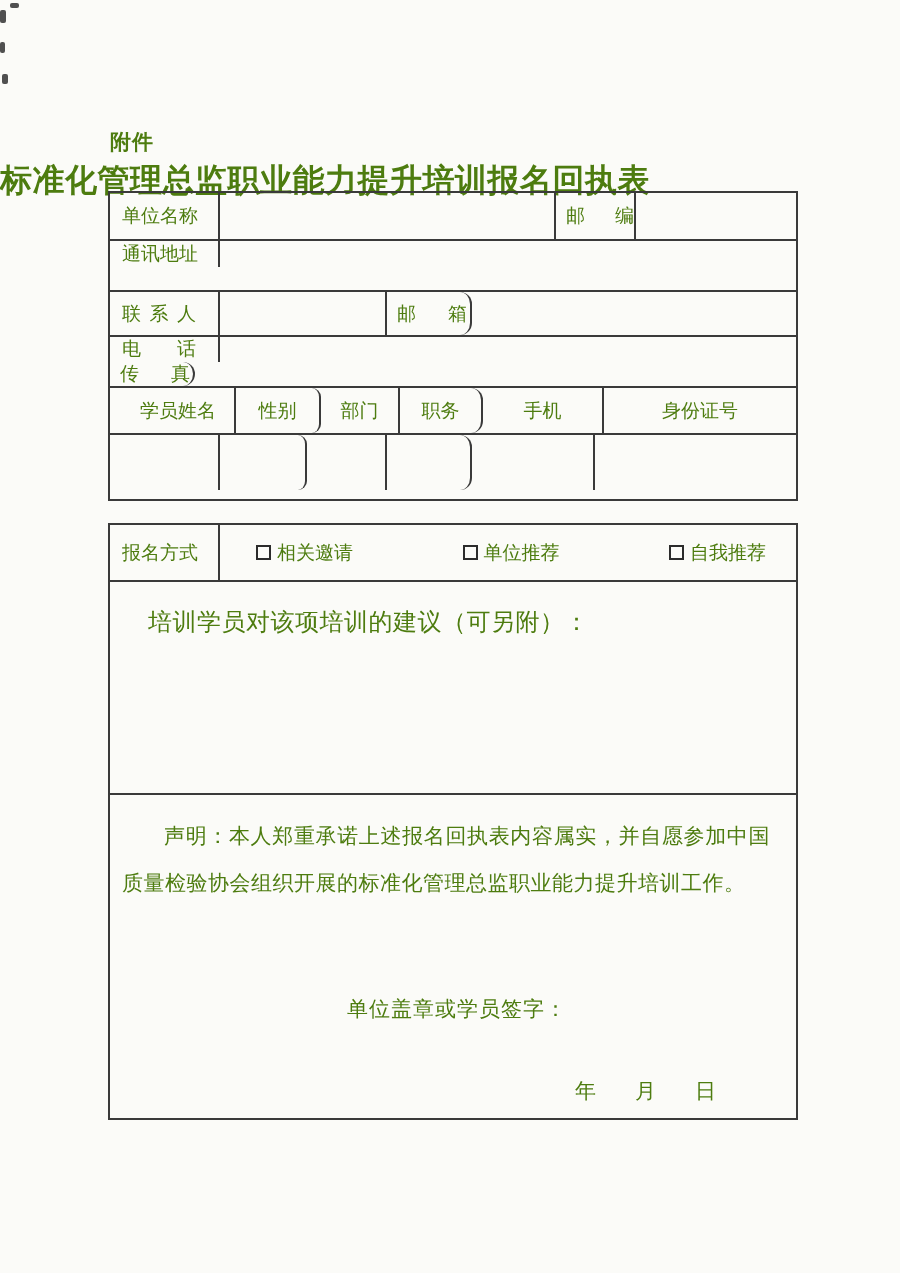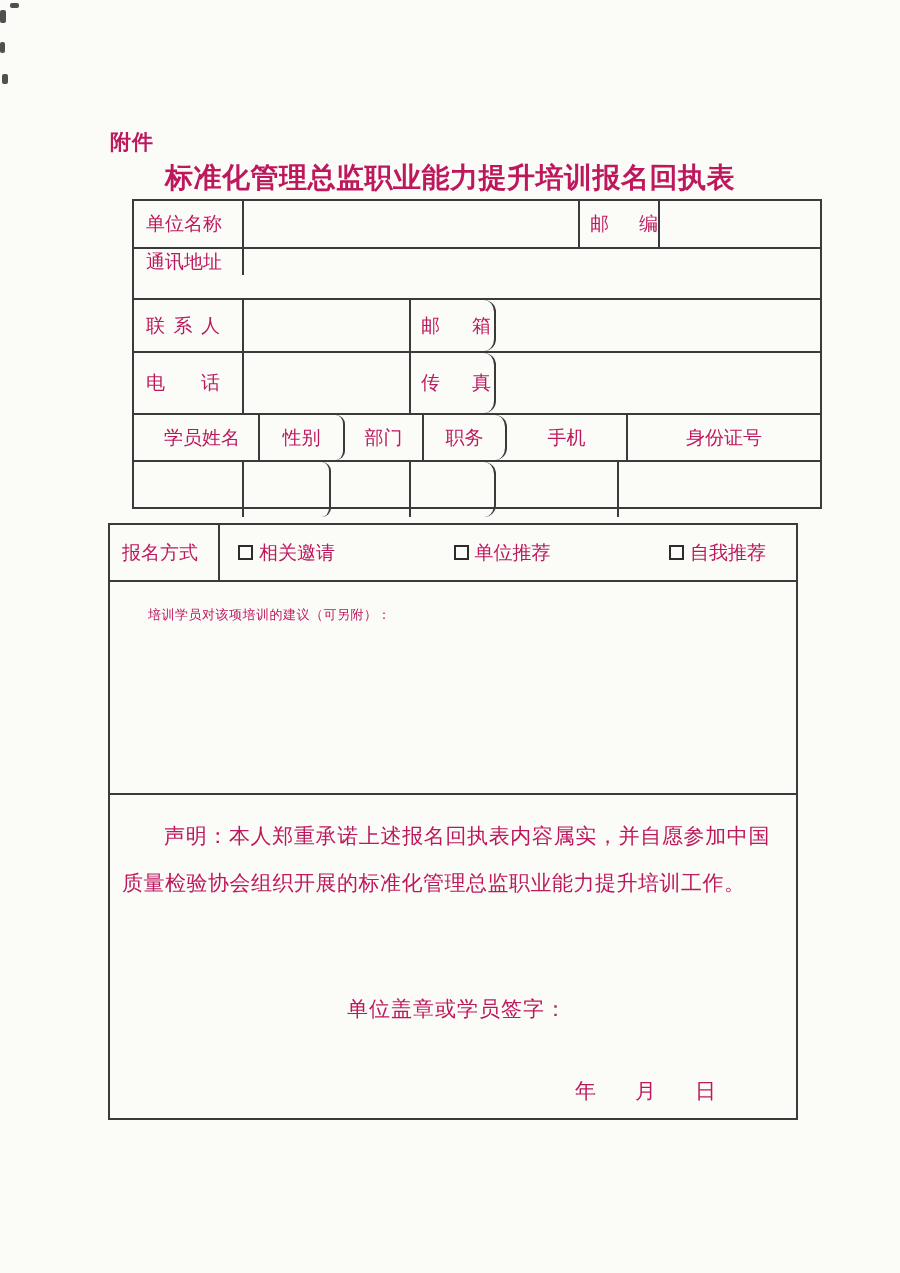--- a/index.html
+++ b/index.html
@@ -1,66 +1,66 @@
 <!DOCTYPE html>
 <html><head>
 <meta charset="utf-8">
 <style>
   * { margin:0; padding:0; box-sizing:border-box; }
   html,body { background:#e8e8e6; }
   .page {
     position:relative; width:900px; height:1273px;
-    background:#fbfbf8; color:#be185d; overflow:hidden;
+    background:#fbfbf8; color:#4d7c0f; overflow:hidden;
     font-family:"Liberation Serif", serif;
   }
   .speck { position:absolute; background:#262626; opacity:.8; border-radius:2px; }
 
   .attachment {
     position:absolute; left:110px; top:128px;
     font-family:"Liberation Sans", sans-serif;
     font-size:21px; font-weight:700; letter-spacing:1px;
   }
   .title {
     position:absolute; left:0; top:159px; width:900px;
-    text-align:center; font-family:"Liberation Sans", sans-serif;
-    font-size:28px; font-weight:700; letter-spacing:.5px;
+    text-align:left; font-family:"Liberation Sans", sans-serif;
+    font-size:32px; font-weight:700; letter-spacing:.5px;
   }
 
   .tbl { position:absolute; left:108px; width:690px; border:2px solid #3a3a3a; background:transparent; }
-  .tblA { top:199px; height:310px;margin-left:24px; }
+  .tblA { top:191px; height:310px; }
   .tblB { top:523px; height:597px; }
 
   .row  { display:flex; width:100%; border-bottom:2px solid #3a3a3a; }
   .row.rlast { border-bottom:none; }
   .cell { border-right:2px solid #3a3a3a; display:flex; align-items:center; overflow:hidden; }
   .cell.last { border-right:none; }
 
   
   .w110{width:110px;} .w336{width:336px;} .w96{width:80px;} .w144{width:144px;}
   .w576{width:576px;} .w167{width:167px;} .w85{width:85px;border-radius:12px;} .w324{width:324px;}
   .w87{width:87px;border-radius:9px;} .w80{width:80px;} .w123{width:123px;} .w201{width:196px;}
 
   
-  .h48{height:48px;} .h51{height:51px;flex-direction:column;} .h53{height:53px;} .h52{height:62px;}
+  .h48{height:48px;} .h51{height:51px;flex-direction:column;} .h53{height:45px;} .h52{height:51px;flex-direction:column;}
   .h47{height:47px;padding-left:18px;} .h55{height:55px;} .h57{height:57px;} .h213{height:213px;} .h323{height:323px;}
 
   .jlabel {
     display:inline-block; margin-left:12px; width:74px;
     font-size:19px; text-align:justify; text-align-last:justify; white-space:nowrap;
   }
   .jlabel2 { margin-left:10px; width:70px; }
   .hcell { justify-content:center; font-size:19px; }
 
   .opts { display:flex; align-items:center; justify-content:space-between;
-          width:100%; padding:0 30px 0 18px;gap:30px; }
+          width:100%; padding:0 30px 0 36px;gap:30px; }
   .opt  { display:flex; align-items:center; font-size:19px; }
   .cb   { width:15px; height:15px; border:2px solid #2c2c2c; margin-right:6px; flex:0 0 auto; }
 
   .sugg { display:block; padding:24px 20px 0 38px; }
-  .sugg .prompt { font-size:13px; letter-spacing:.5px; }
+  .sugg .prompt { font-size:24px; letter-spacing:.5px; }
 
   .decl { display:block; }
   .decl p {
     margin:18px 0 0 12px; width:648px;
     font-size:21px; line-height:47px; text-indent:2em;
     text-align:justify; letter-spacing:.5px;
   }
   .sigline { margin:88px 0 0 237px; font-size:21px; letter-spacing:1px; }
   .dateline { display:flex; gap:39px; margin:54px 0 0 465px; font-size:21px; }
 </style>

